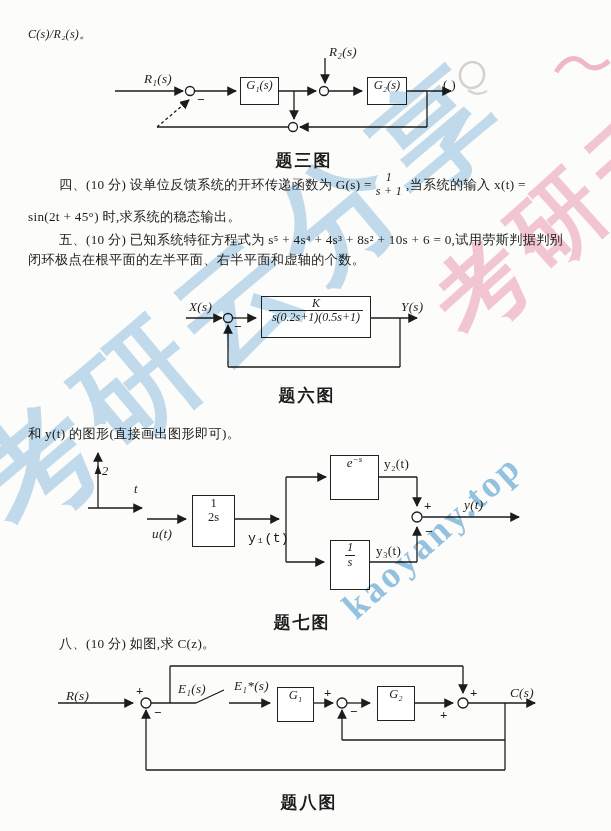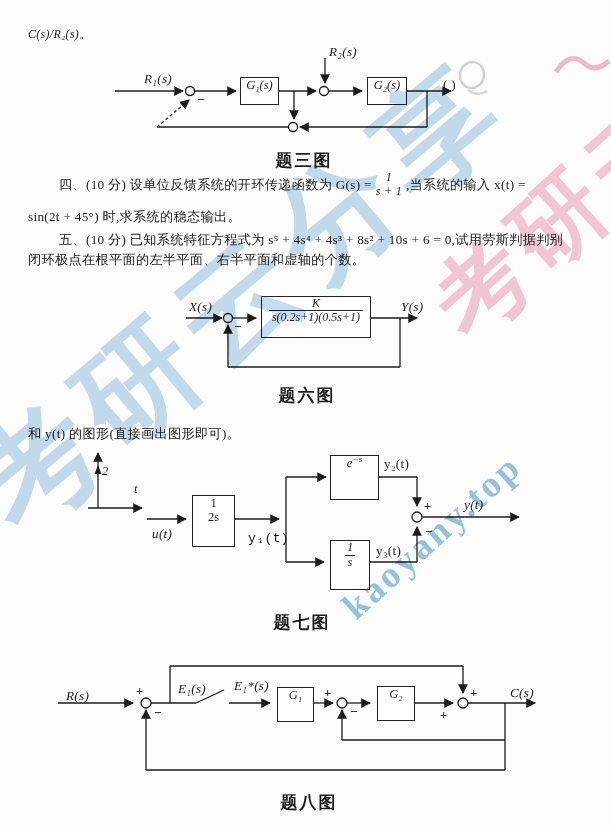--- a/index.html
+++ b/index.html
@@ -152,20 +152,21 @@
       <span class="num">1</span>
       <span class="den">s</span>
     </span>
   </div>
   <div class="t" style="left:376px; top:543px;">y₃(t)</div>
   <div class="t sign" style="left:424px; top:498px;">+</div>
   <div class="t sign" style="left:425px; top:524px;">−</div>
   <div class="t math" style="left:464px; top:497px;">y(t)</div>
   <div class="t cap" style="left:252px; top:611px;">题七图</div>
 
+  <div class="t" style="left:59px; top:635px;">八、(10 分) 如图,求 C(z)。</div>
 
   <div class="t math" style="left:66px; top:688px;">R(s)</div>
   <div class="t sign" style="left:136px; top:683px;">+</div>
   <div class="t sign" style="left:154px; top:705px;">−</div>
   <div class="t math" style="left:178px; top:681px;">E₁(s)</div>
   <div class="t math" style="left:234px; top:678px;">E₁*(s)</div>
   <div class="blk math" style="left:277px; top:687px; width:35px; height:33px;">
     <span>G₁</span>
   </div>
   <div class="t sign" style="left:324px; top:685px;">+</div>

